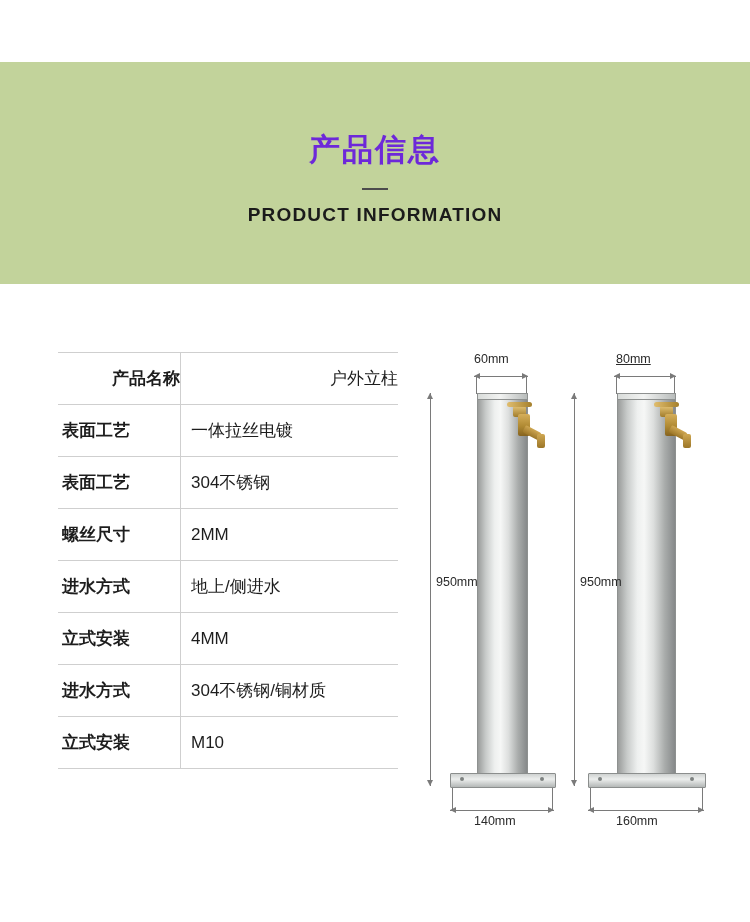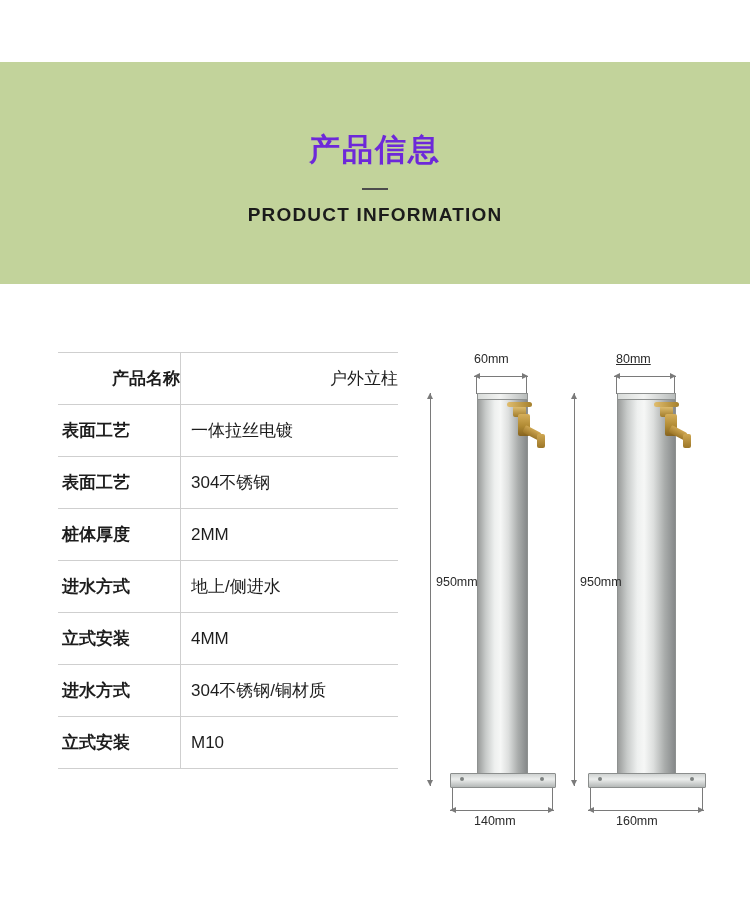--- a/index.html
+++ b/index.html
@@ -206,21 +206,21 @@
     </tr>
     <tr>
       <td class="k">表面工艺</td>
       <td class="v">一体拉丝电镀</td>
     </tr>
     <tr>
       <td class="k">表面工艺</td>
       <td class="v">304不锈钢</td>
     </tr>
     <tr>
-      <td class="k">桩体厚度</td>
+      <td class="k">螺丝尺寸</td>
       <td class="v">2MM</td>
     </tr>
     <tr>
       <td class="k">进水方式</td>
       <td class="v">地上/侧进水</td>
     </tr>
     <tr>
       <td class="k">立式安装</td>
       <td class="v">4MM</td>
     </tr>

